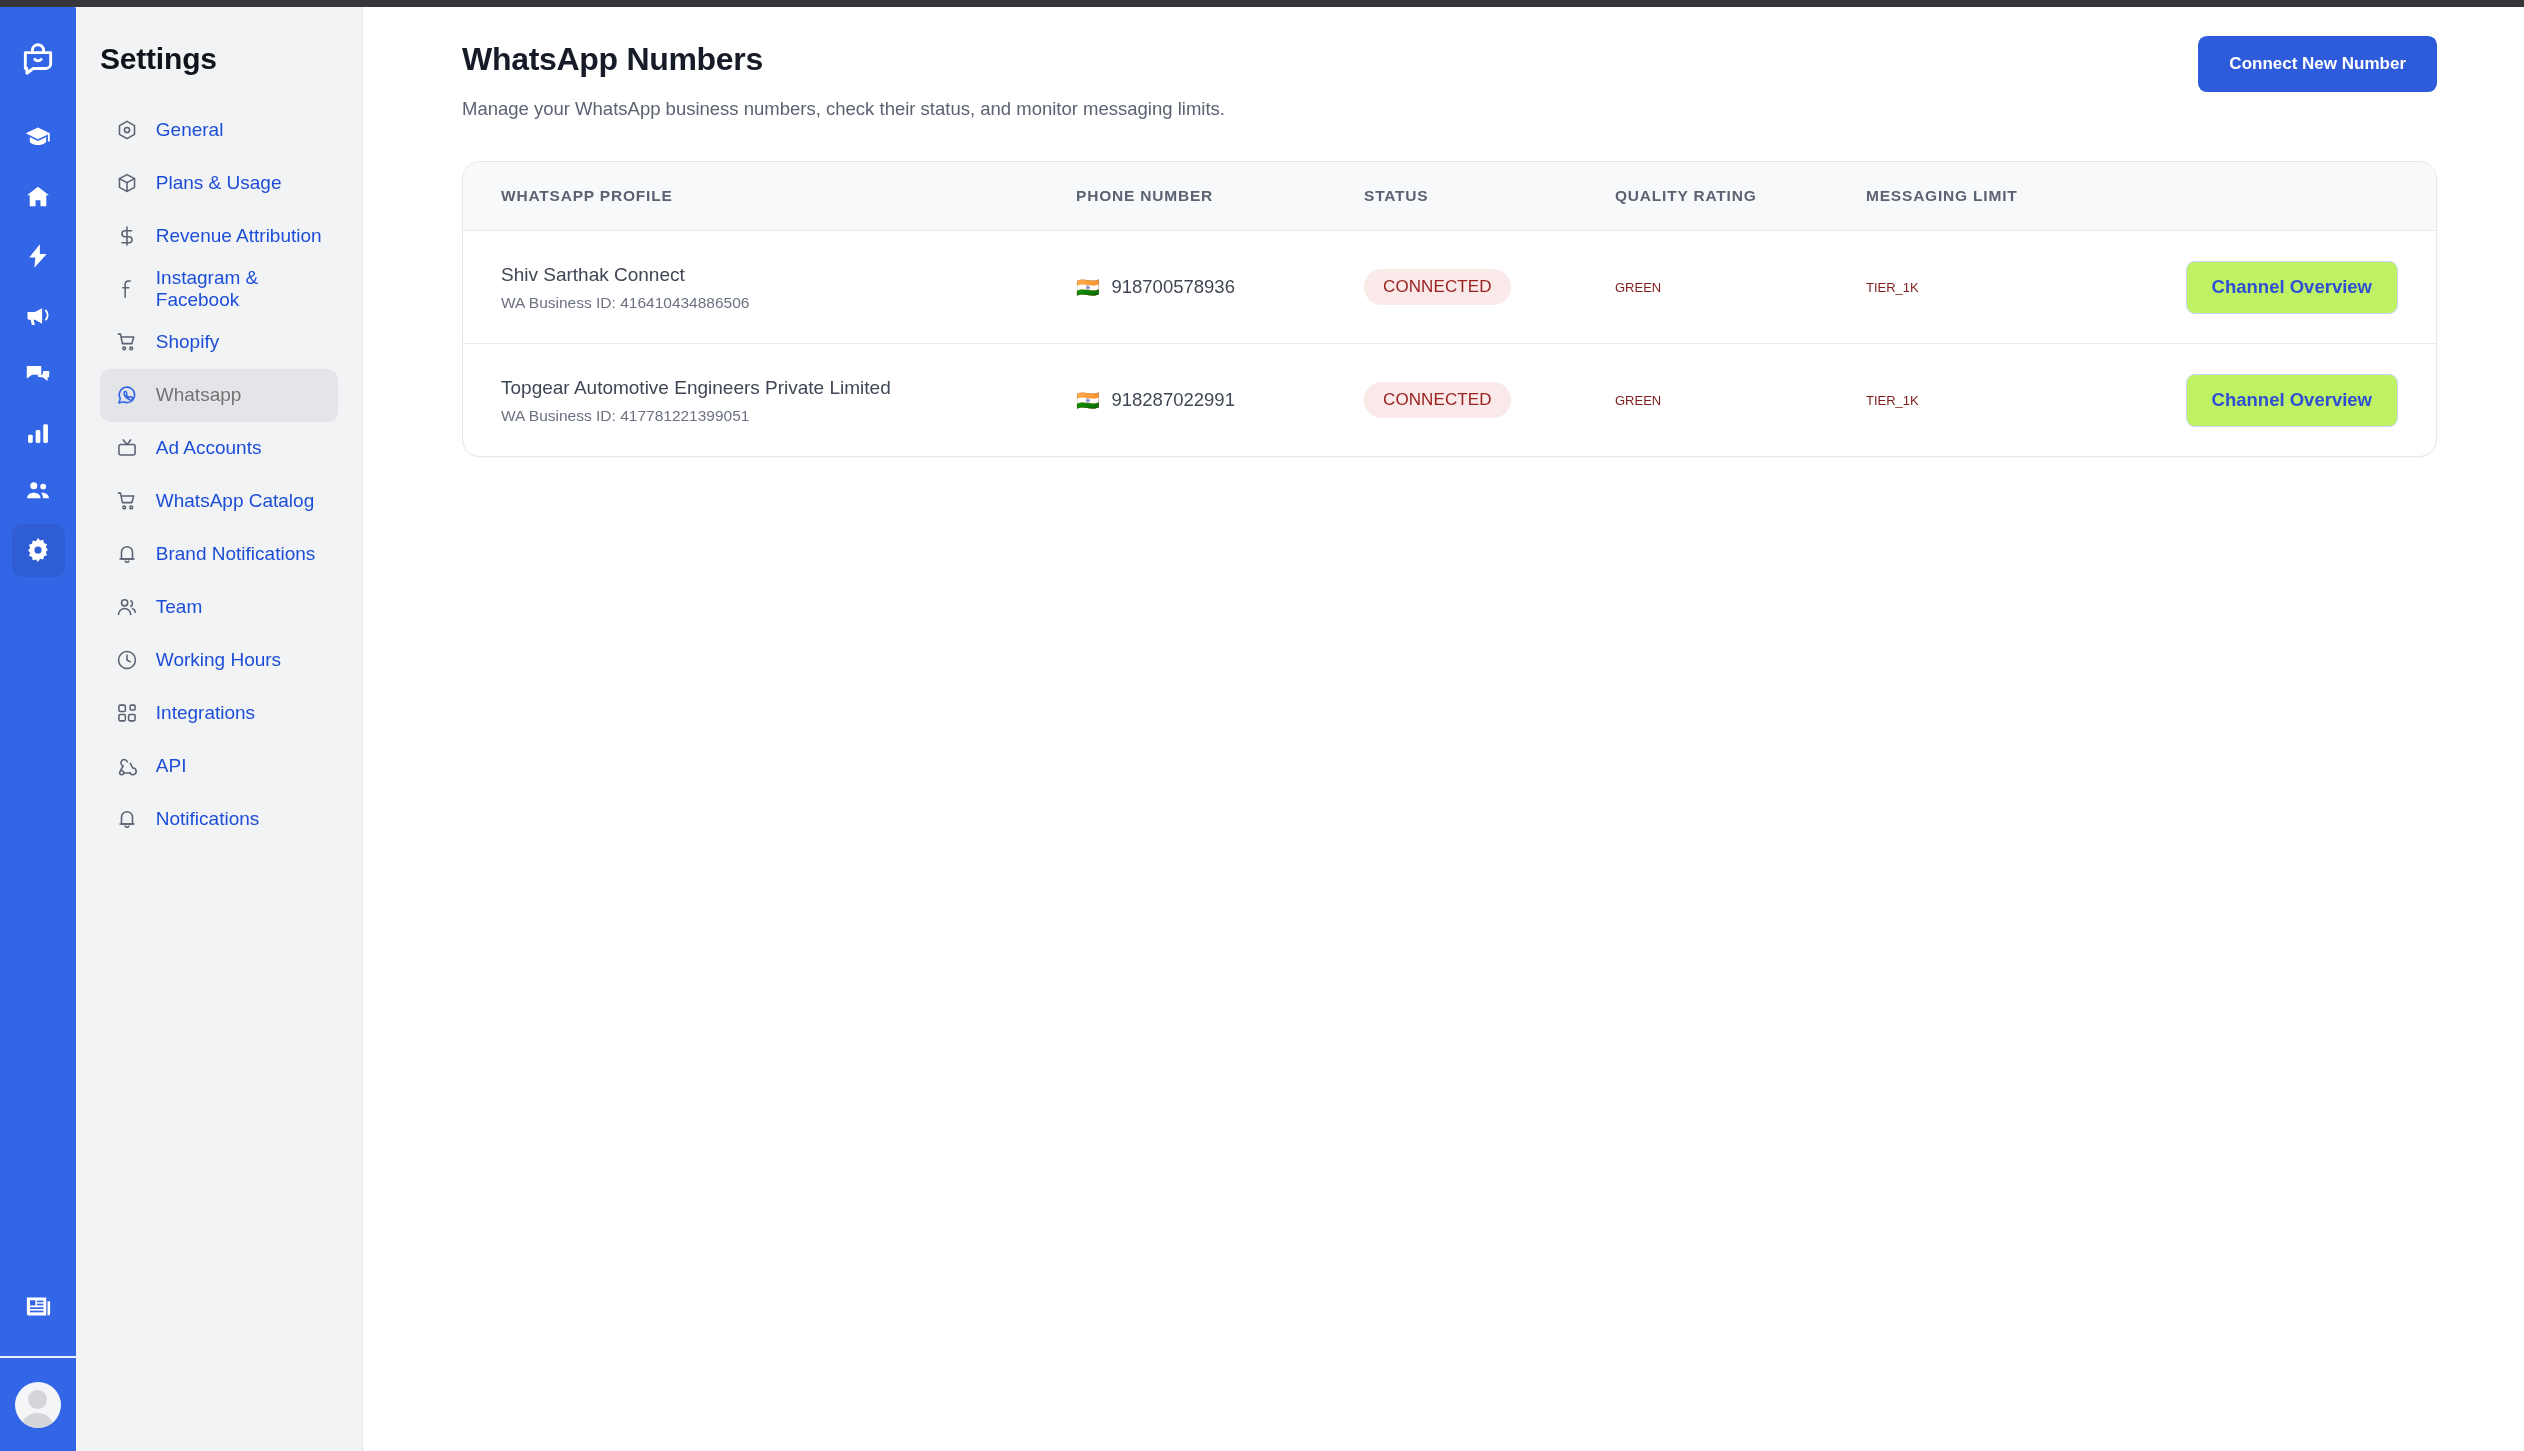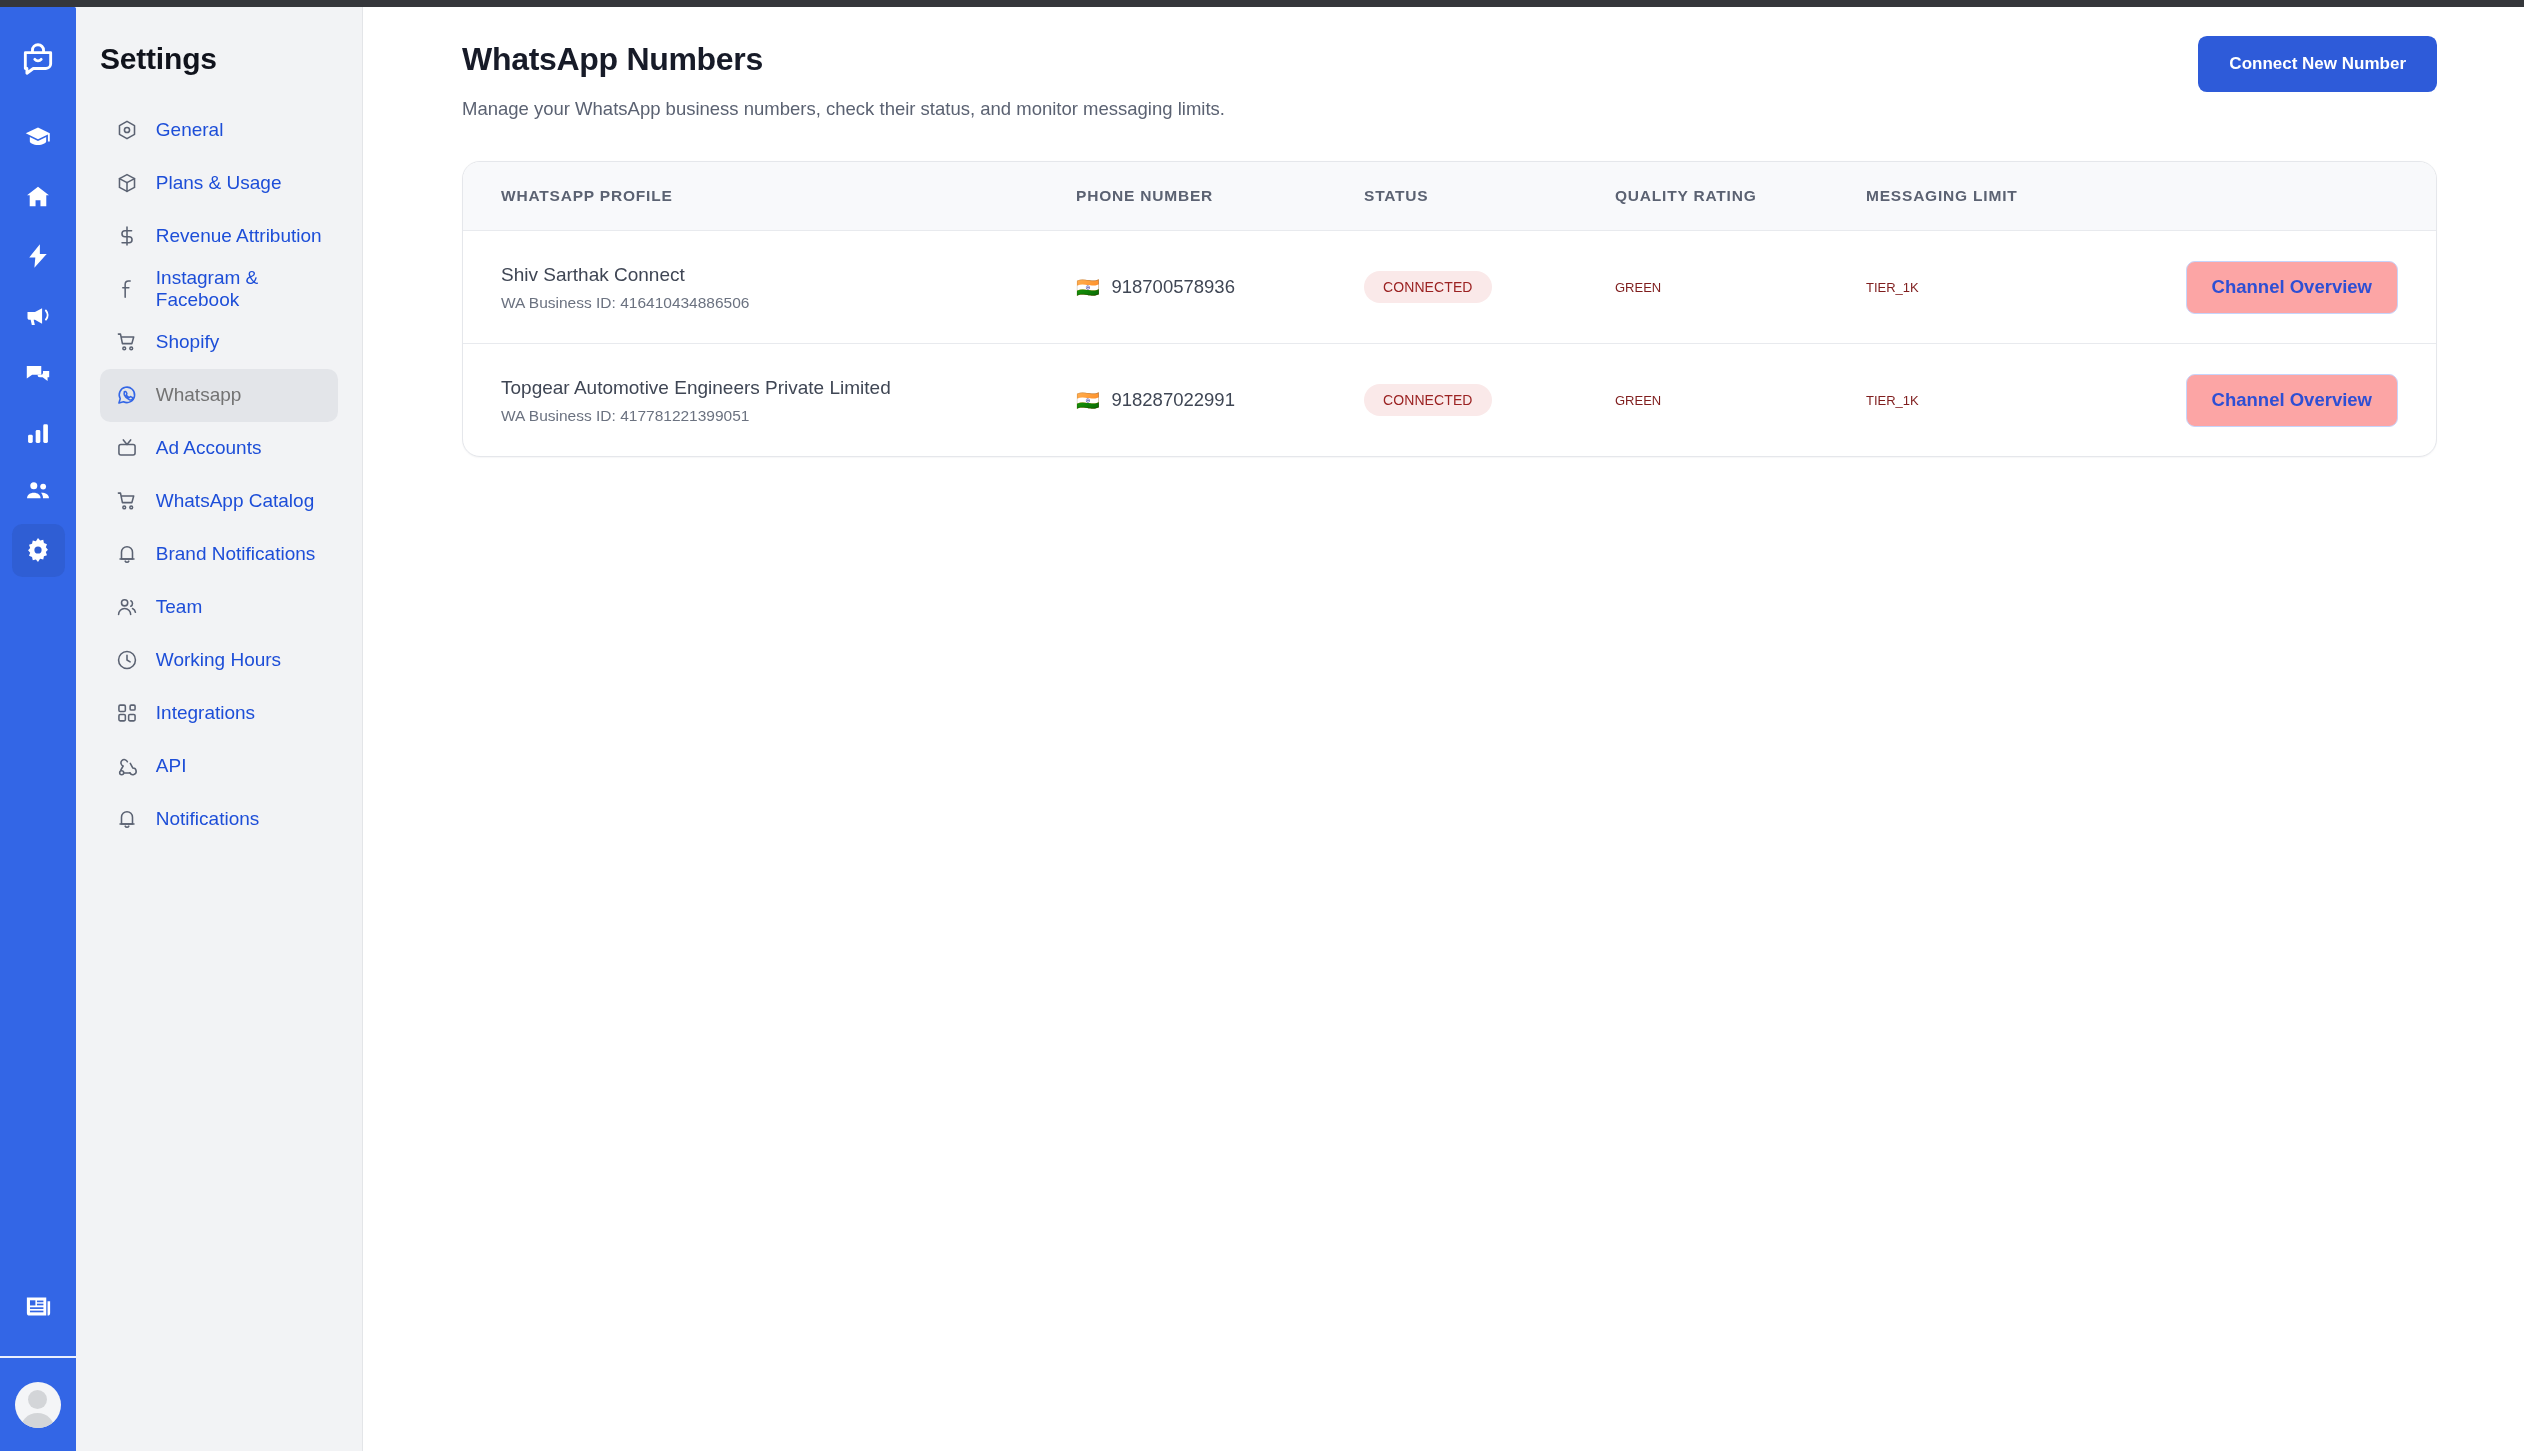--- a/index.html
+++ b/index.html
@@ -130,28 +130,28 @@
   tbody tr:last-child { border-bottom:none; }
   tbody td { padding:29.5px 0; vertical-align:middle; }
   tbody td.c-profile { padding-left:38px; }
   .profile-name { font-size:19px; color:#3f4654; font-weight:400; line-height:1.25; }
   .profile-id   { font-size:15.5px; color:#6b7280; margin-top:7.4px; }
   .phone-cell { display:flex; align-items:center; gap:11.8px; font-size:18.5px; color:#3f4654; }
   .flag { font-size:19px; line-height:1; }
   .badge {
     display:inline-block;
     background:#fae9e9; color:#9b2222;
-    font-size:14px; font-weight:400;
+    font-size:17px; font-weight:400;
     padding:8px 19px; border-radius:738px;
     letter-spacing:0.1px;
   }
   .plain-cell { font-size:13px; color:#7f1d1d; }
   .action-cell { text-align:right; padding-right:38px; }
   .overview-btn {
-    background:#fca5a5; color:#2e4fd4;
+    background:#bef264; color:#2e4fd4;
     border:1.5px solid #c6d4fb; border-radius:8.9px;
     font-family:"Liberation Sans", sans-serif;
     font-size:18.5px; font-weight:700;
     padding:0 25px; height:53px;
     cursor:pointer; white-space:nowrap;
   }
 </style>
 </head>
 <body>
 

